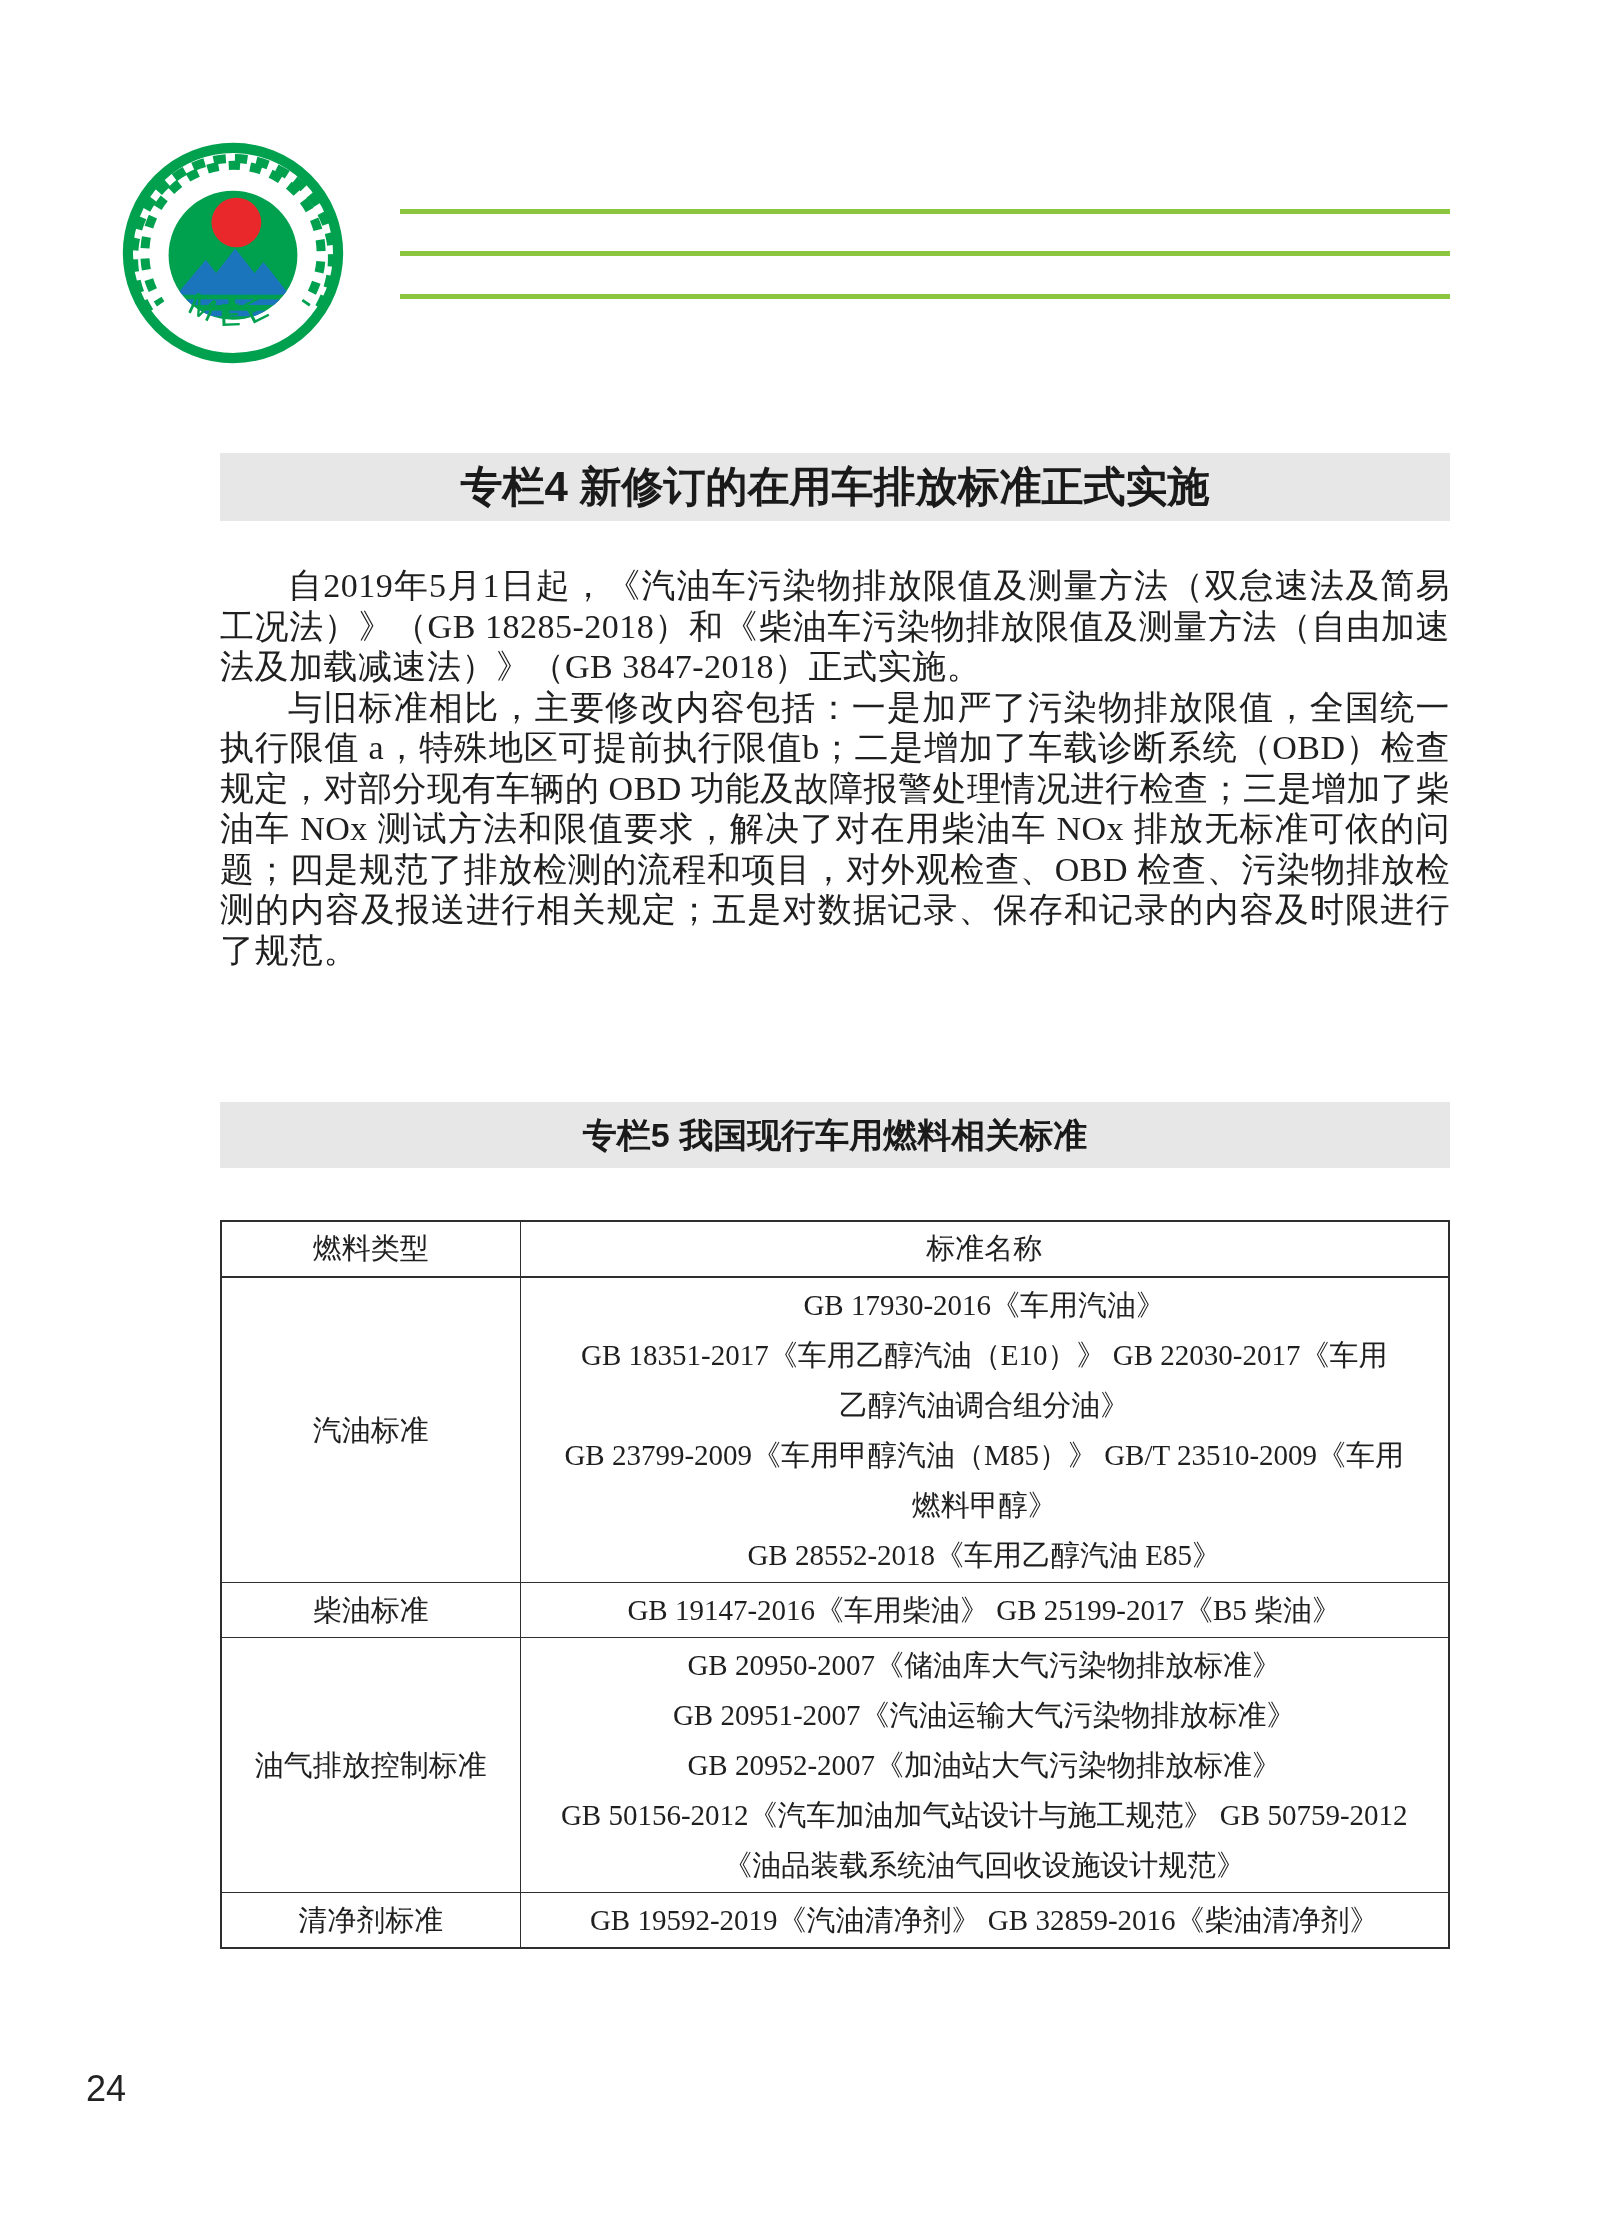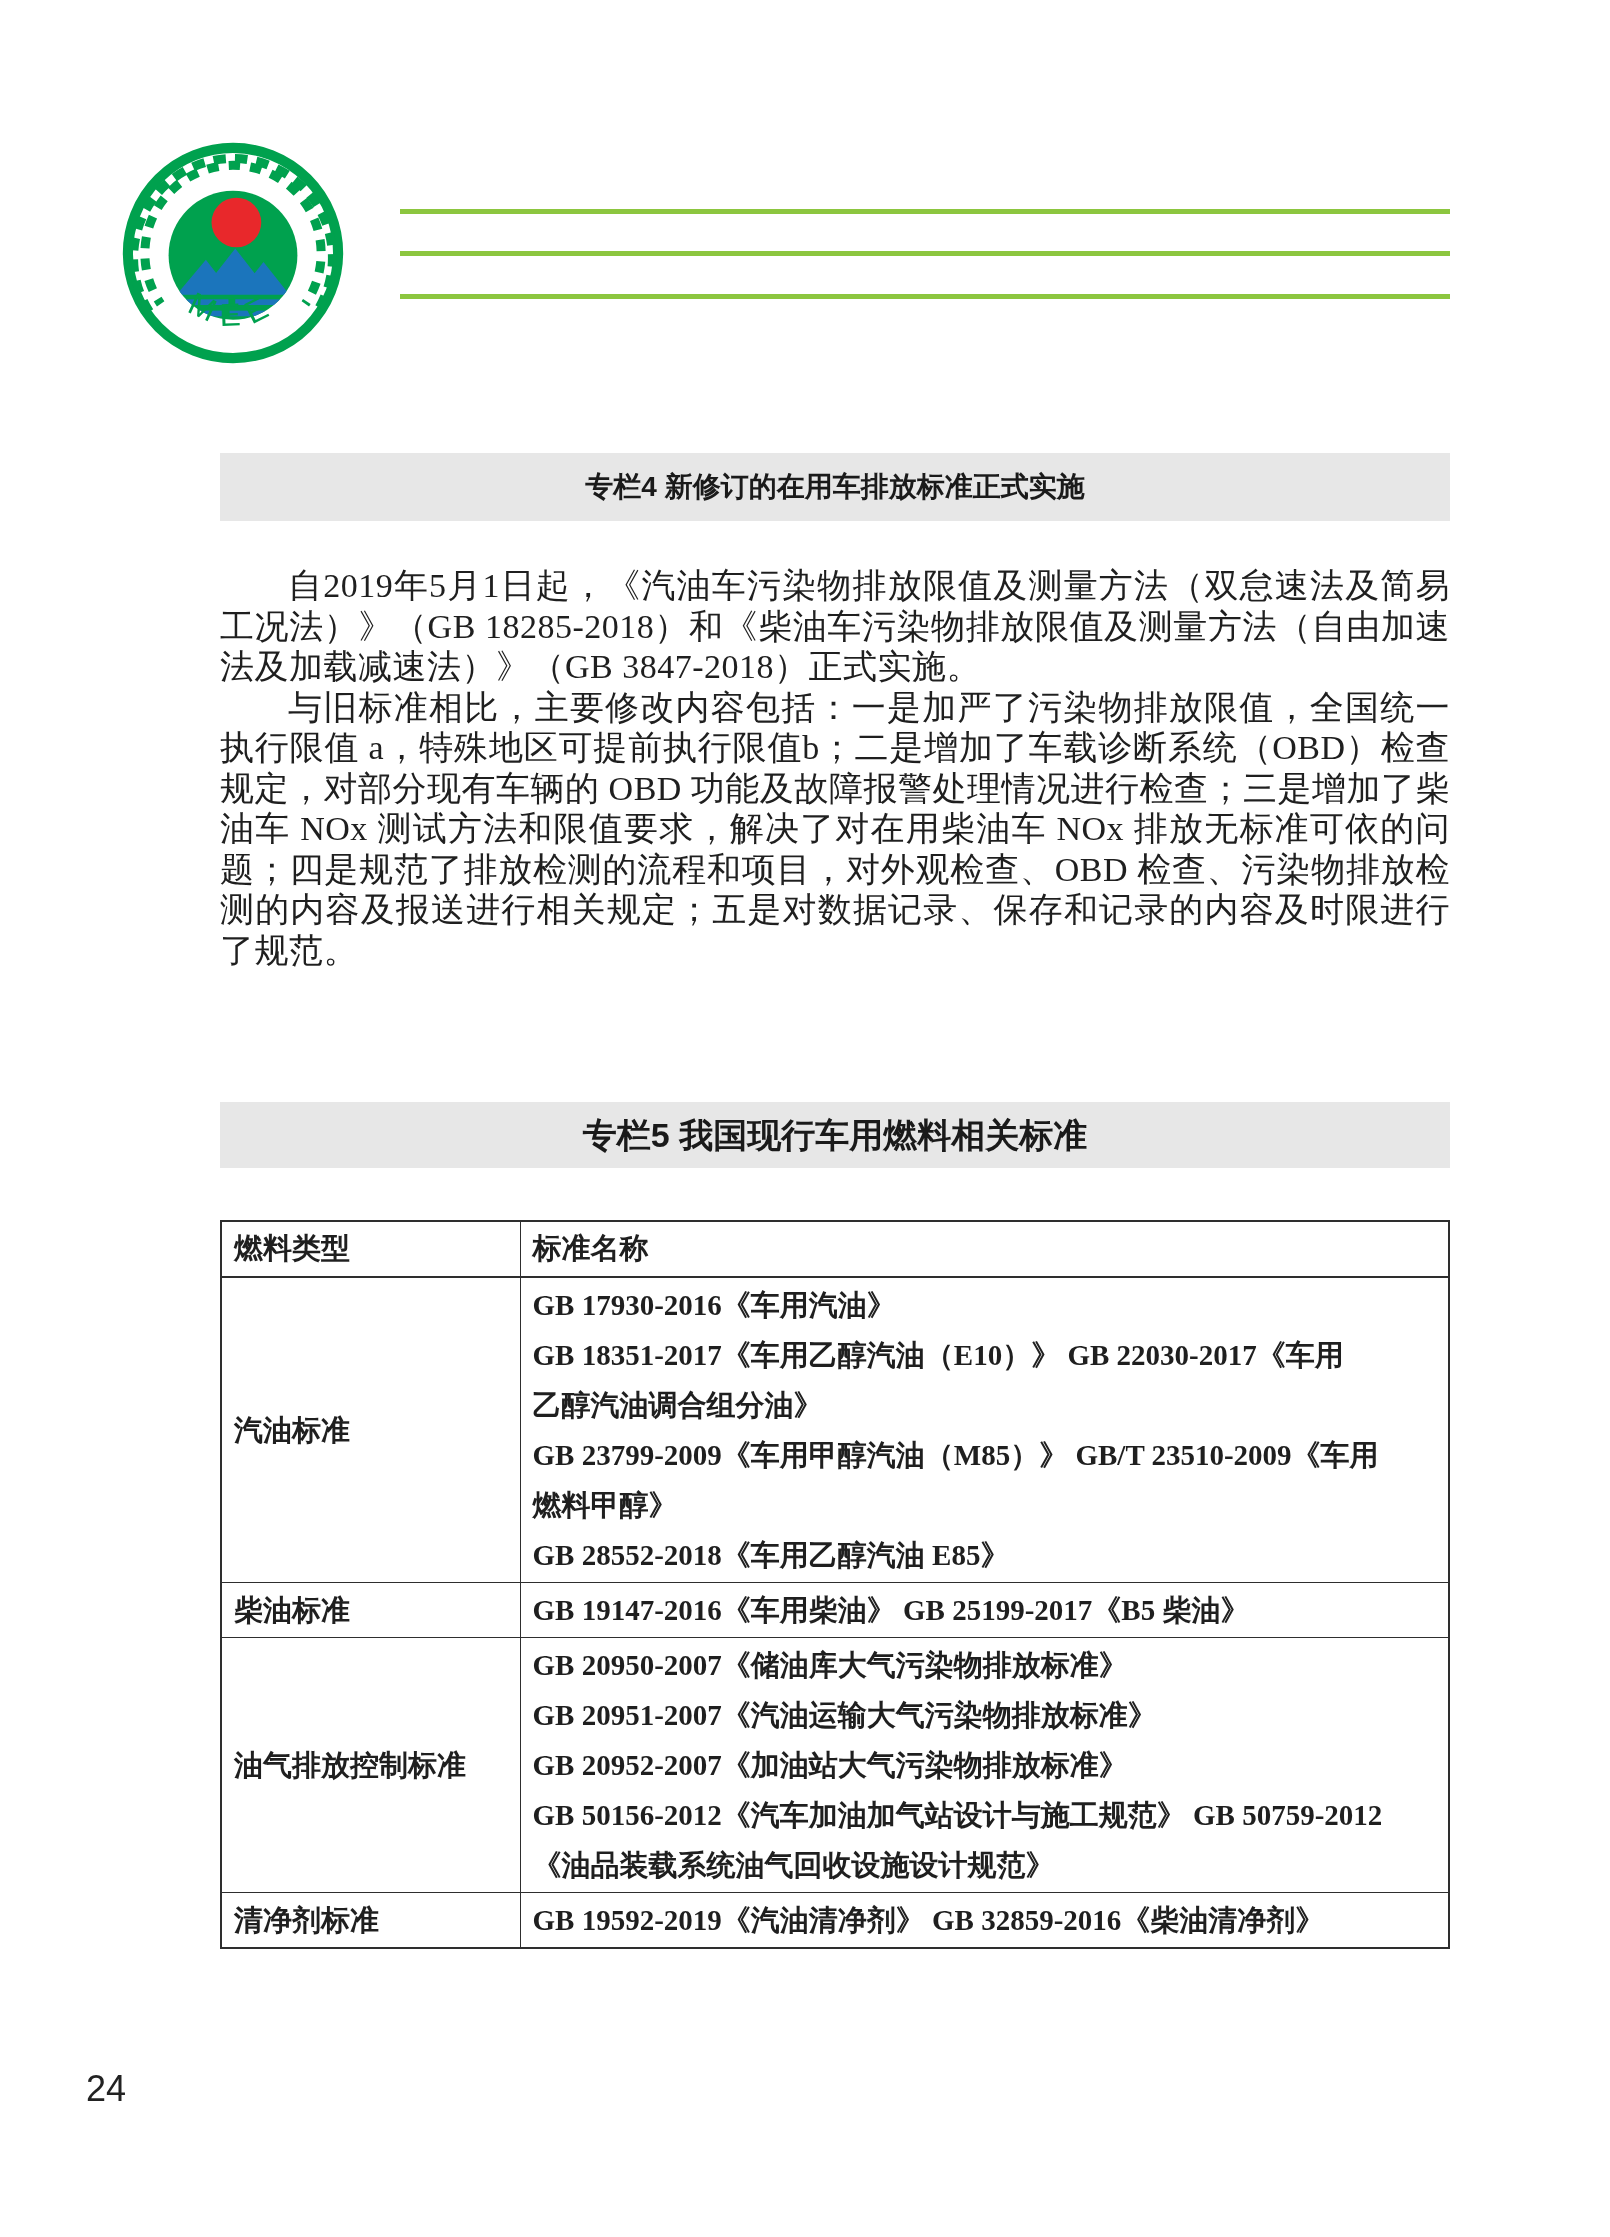--- a/index.html
+++ b/index.html
@@ -10,38 +10,38 @@
   }
   .logo-wrap{position:absolute;left:120px;top:140px;width:226px;height:226px;}
   .green-line{position:absolute;left:400px;width:1050px;height:5px;background:#8CC63F;}
   .line1{top:209px}.line2{top:251px}.line3{top:294px}
 
   .box-title{
     position:absolute;left:220px;width:1230px;background:#e7e7e7;
     text-align:center;font-family:"Liberation Sans","DejaVu Sans",sans-serif;
     font-weight:bold;color:#1a1a1a;
   }
-  .box4{top:453px;height:68px;line-height:68px;font-size:28px;}
+  .box4{top:453px;height:68px;line-height:68px;font-size:42px;}
   .box5{top:1102px;height:66px;line-height:66px;font-size:34px;}
 
   .intro{
     position:absolute;left:220px;top:566px;width:1230px;
     font-size:34px;line-height:40.5px;text-align:justify;text-justify:inter-character;
     letter-spacing:0.5px;
   }
   .intro p{margin:0;text-indent:2em;}
 
   table.fuel{
     position:absolute;left:220px;top:1220px;width:1230px;
     border-collapse:collapse;table-layout:fixed;
     font-size:29px;color:#1f1f1f;
   }
   table.fuel th,table.fuel td{
     border:1px solid #2e2e2e;vertical-align:middle;
-    padding:2px 12px;font-weight:bold;text-align:left;
+    padding:2px 18px;font-weight:normal;text-align:center;
   }
   table.fuel{border:2px solid #2e2e2e;}
   table.fuel thead th{height:50px;border-bottom:2px solid #2e2e2e;}
   col.c1{width:299px;}
   .std-line{line-height:50px;white-space:nowrap;}
   td.fuel-type{line-height:44px;}
 
   .page-number{
     position:absolute;left:86px;top:2068px;
     font-family:Liberation Sans, sans-serif;

